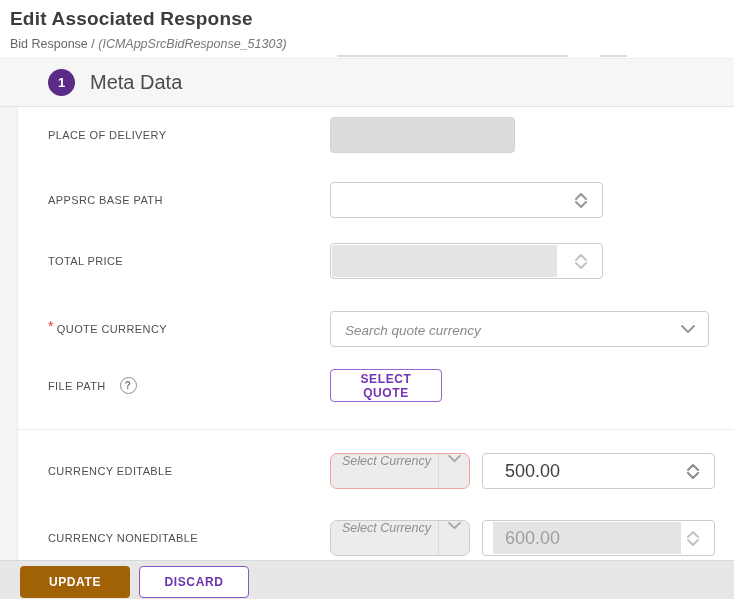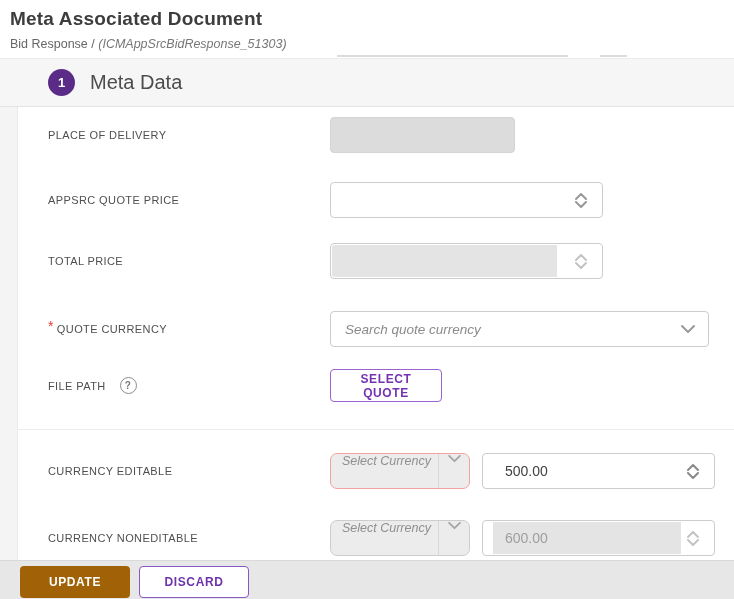--- a/index.html
+++ b/index.html
@@ -31,21 +31,21 @@
   .divider{left:18px;top:429px;width:716px;height:1px;background:#ececec;}
 
   .form-row{left:0;width:734px;height:36px;}
   .f-label{position:absolute;left:48px;top:0;height:36px;display:flex;align-items:center;
     font-size:11px;color:#4f4f4f;letter-spacing:.4px;}
   .req{color:#e53935;font-size:14px;margin-right:3px;position:relative;top:-3px;}
 
   .inp{position:absolute;top:0;height:36px;box-sizing:border-box;border-radius:4px;
     font-size:14px;color:#3f3f3f;}
   .inp input{width:100%;height:100%;border:none;background:transparent;outline:none;
-    font-family:inherit;font-size:14px;color:#3f3f3f;box-sizing:border-box;padding:0 14px;}
+    font-family:inherit;font-size:18px;color:#3f3f3f;box-sizing:border-box;padding:0 14px;}
 
   .inp-disabled-plain{left:330px;width:185px;background:#dcdcdc;border:1px solid #d4d4d4;}
 
   .num-wrap{left:330px;width:273px;background:#fff;border:1px solid #ccc;}
   .num-wrap input{padding-right:48px;}
   .spin{position:absolute;right:8px;top:0;height:100%;width:26px;display:flex;flex-direction:column;
     align-items:center;justify-content:center;gap:1px;color:#999;}
   .spin svg{display:block;}
   .spin-light{color:#c4c4c4;}
   .gray-fill{position:absolute;left:1px;top:1px;bottom:1px;right:45px;background:#e4e4e4;border-radius:3px 0 0 3px;}
@@ -83,21 +83,21 @@
   .btn-update{position:absolute;left:20px;top:5px;width:110px;height:32px;background:#a16207;
     border:none;border-radius:4px;color:#fff;font-size:12px;font-weight:700;letter-spacing:.6px;
     cursor:pointer;font-family:inherit;}
   .btn-discard{position:absolute;left:139px;top:5px;width:110px;height:32px;background:#fff;
     border:1.5px solid #8a56c4;border-radius:4px;color:#6b34ab;font-size:12px;font-weight:700;
     letter-spacing:.6px;cursor:pointer;font-family:inherit;box-sizing:border-box;}
 </style>
 </head>
 <body>
 
-<div class="abs page-title">Meta Associated Document</div>
+<div class="abs page-title">Edit Associated Response</div>
 <div class="abs breadcrumb">
   <span>Bid Response / </span><span class="doc">(ICMAppSrcBidResponse_51303)</span>
 </div>
 <div class="abs sliver" style="left:337px;width:231px;"></div>
 <div class="abs sliver" style="left:600px;width:27px;"></div>
 
 <div class="abs section-band">
   <div class="step-circle">1</div>
   <div class="section-title">Meta Data</div>
 </div>
@@ -106,21 +106,21 @@
 <div class="abs divider"></div>
 
 <div class="abs form-row" style="top:117px;">
   <div class="f-label">PLACE OF DELIVERY</div>
   <div class="inp inp-disabled-plain">
     <input type="text" disabled="" value="" style="">
   </div>
 </div>
 
 <div class="abs form-row" style="top:182px;">
-  <div class="f-label">APPSRC QUOTE PRICE</div>
+  <div class="f-label">APPSRC BASE PATH</div>
   <div class="inp num-wrap">
     <input type="text" value="" style="">
     <div class="spin">
       <svg width="14" height="8" viewBox="0 0 14 8">
           <polyline points="2,7 7,2 12,7" fill="none" stroke="currentColor" stroke-width="2" stroke-linecap="round" stroke-linejoin="round"></polyline>
         </svg>
       <svg width="14" height="8" viewBox="0 0 14 8">
           <polyline points="2,1 7,6 12,1" fill="none" stroke="currentColor" stroke-width="2" stroke-linecap="round" stroke-linejoin="round"></polyline>
         </svg>
     </div>

